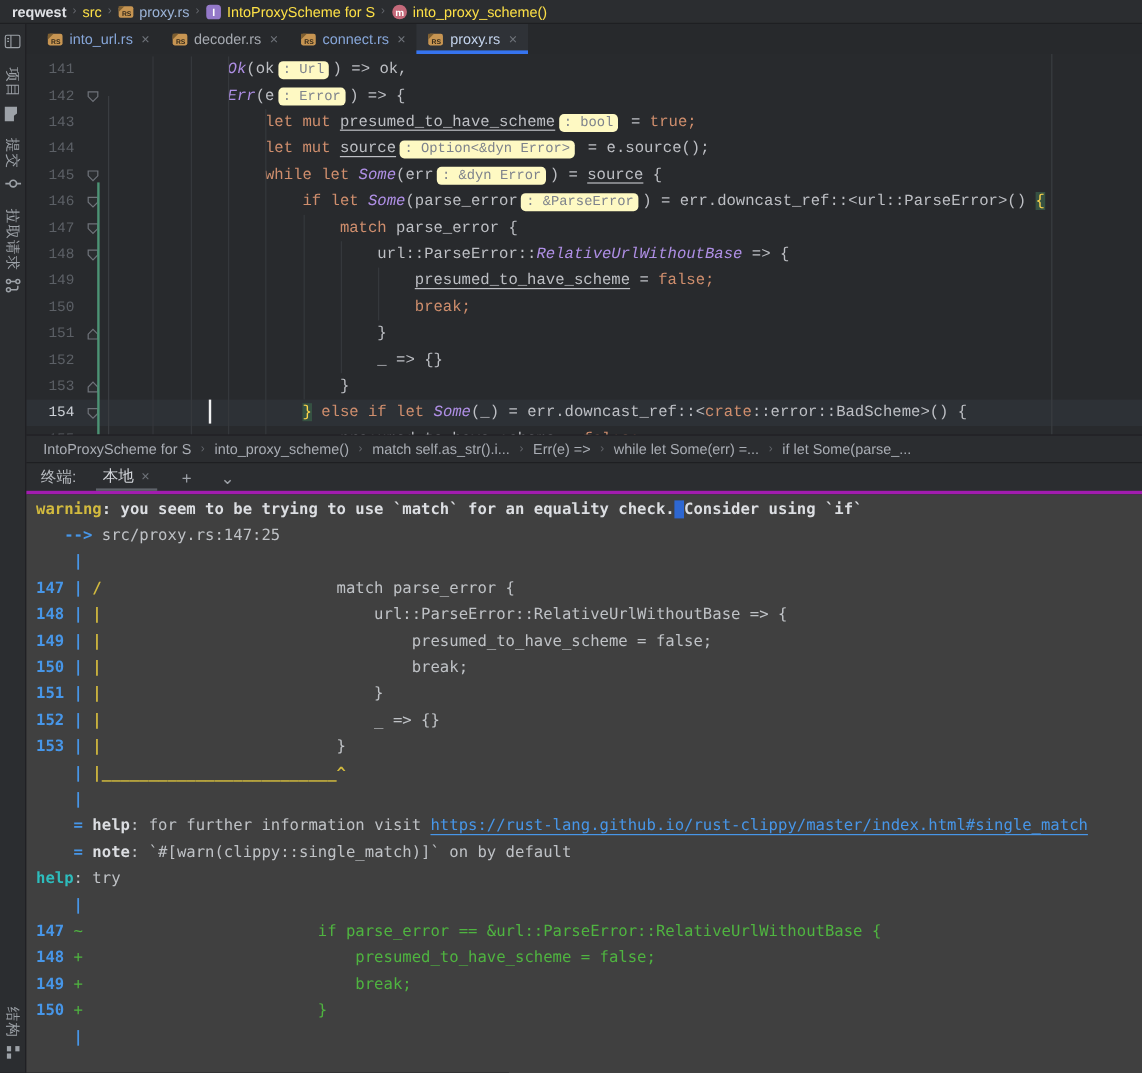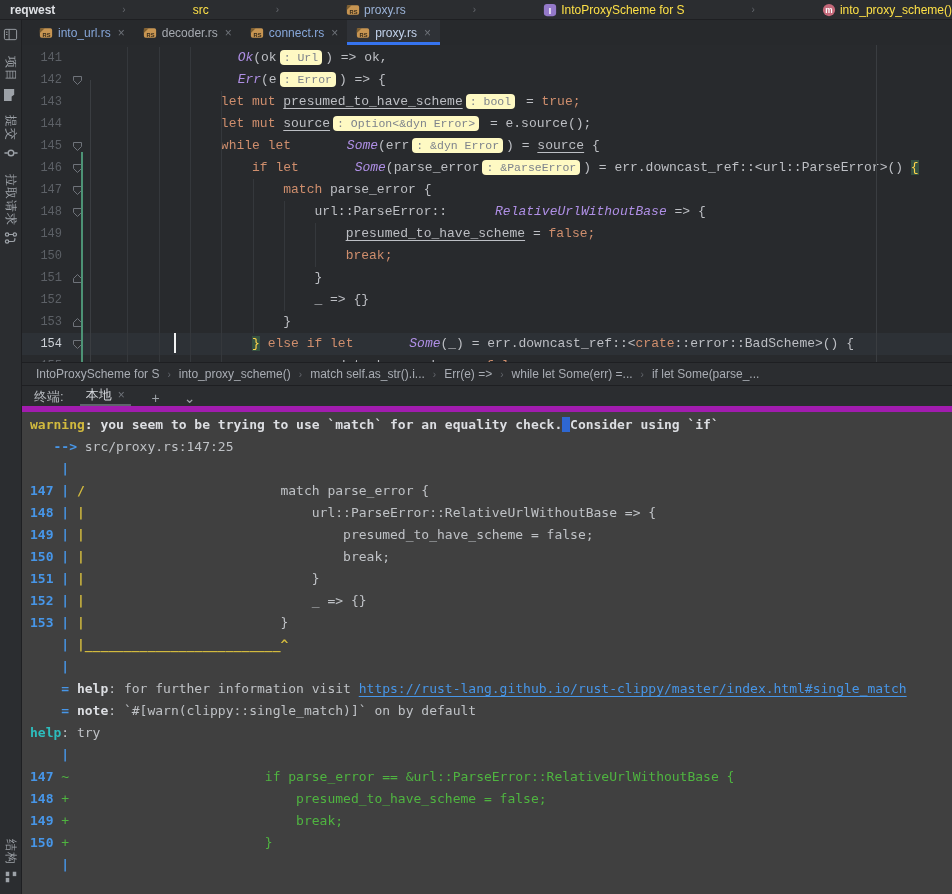--- a/index.html
+++ b/index.html
@@ -4,21 +4,21 @@
 <style>
   * { box-sizing: border-box; }
   html,body { margin:0; padding:0; background:#1e1f22; }
   body { width:952px; height:894px; overflow:hidden;
          font-family:"Liberation Sans", sans-serif; }
   .app { display:flex; flex-direction:column; width:952px; height:894px; }
 
   
   .topbar { height:20px; background:#2b2d30; display:flex; align-items:center;
             padding-left:10px; font-size:12px; color:#9da2a8; flex:none;
-            border-bottom:1px solid #1e1f22;justify-content:space-between; }
+            border-bottom:1px solid #1e1f22; }
   .crumb { display:flex; align-items:center; gap:4px; white-space:nowrap; }
   .crumb-sep { color:#63666c; margin:0 5px; font-size:10px; }
   .c-bold { font-weight:bold; color:#dfe1e5; }
   .c-file { color:#9cb4d8; }
   .c-plain { color:#fde047; }
 
   
   .bodyrow { flex:1; display:flex; min-height:0; }
   .stripe { width:22px; background:#2b2d30; border-right:1px solid #1e1f22;
             display:flex; flex-direction:column; align-items:center; flex:none; }
@@ -50,44 +50,44 @@
             flex:none; font-family:"DejaVu Sans Mono","Liberation Mono",monospace;
             font-size:13px; line-height:22px; padding-top:2px; }
   .eline { display:flex; height:22px; position:relative;font-family:Liberation Mono, monospace; }
   .eline.cur { background:#2d3136; }
   .gut-num { width:40px; text-align:right; color:#5c6066; font-size:12px; flex:none; }
   .gut-num.cur { color:#ced2d8; }
   .gut-fold { width:31px; flex:none; display:flex; justify-content:center;
               align-items:center; }
   .codeline { white-space:pre; padding-left:3px; color:#bdbfc4; }
   .c-k { color:#cf8e6d; }
-  .c-v { color:#af8fe5; font-style:italic;margin-left:48px; }
+  .c-v { color:#af8fe5; font-style:italic; }
   .c-w { color:#bdbfc4; }
   .c-u { color:#bdbfc4; text-decoration:underline; text-underline-offset:3px; }
   .c-h { color:#ffd54a; background:#355142; }
   .c-i { background:#fef9c3; color:#7e838c; border-radius:4px; font-size:11.5px;
          padding:1px 4px; margin:0 3px; }
   .ov { position:absolute; pointer-events:none; }
   .guide { width:1px; background:#35383c; }
   .gitbar { width:2px; background:#4d9375; left:59px; top:107px; bottom:0; }
   .foldline { width:1px; background:#3a3d41; left:68px; top:35px; bottom:0; }
   .margin-guide { width:1px; background:#3a3d41; left:854px; top:0; bottom:0; }
   .caret { width:2px; background:#f0f1f2; left:152px; top:288px; height:20px; }
 
   
   .crumbs2 { height:24px; background:#2b2d30; border-top:1px solid #1e1f22;
              border-bottom:1px solid #1e1f22; display:flex; align-items:center;
              padding-left:14px; font-size:12px; color:#a9adb4; flex:none;
              white-space:nowrap; overflow:hidden; }
   .crumbs2 .crumb-sep { margin:0 8px; }
 
   
-  .termbar { height:26px; background:#2b2d30; display:flex; align-items:flex-end;
+  .termbar { height:26px; background:#2b2d30; display:flex; align-items:center;
              padding-left:12px; font-size:13px; color:#b4b8bd; flex:none;
-             border-bottom:6px solid #a21caf; }
+             border-bottom:3px solid #a21caf; }
   .term-tab { display:flex; align-items:center; gap:6px; color:#d5d8dd;
               margin-left:16px; padding:0 6px; height:100%;
               border-bottom:2px solid #5f646b; cursor:pointer; }
   .term-tab .x { color:#6f737a; font-size:12px; }
   .term-act { color:#9da2a8; margin-left:16px; font-size:14px; cursor:pointer;
               width:18px; text-align:center; }
 
   
   .terminal { flex:1; background:#404040; padding:2px 0 0 8px; overflow:hidden;
               font-family:"DejaVu Sans Mono","Liberation Mono",monospace;

